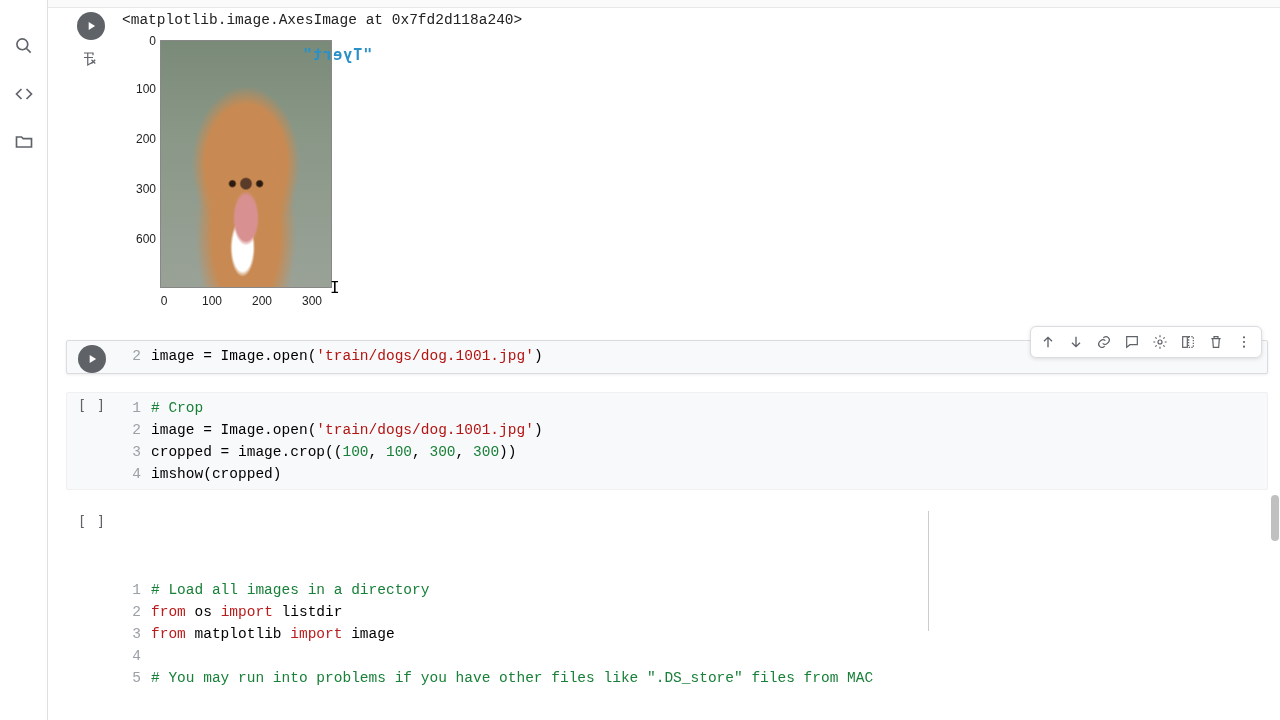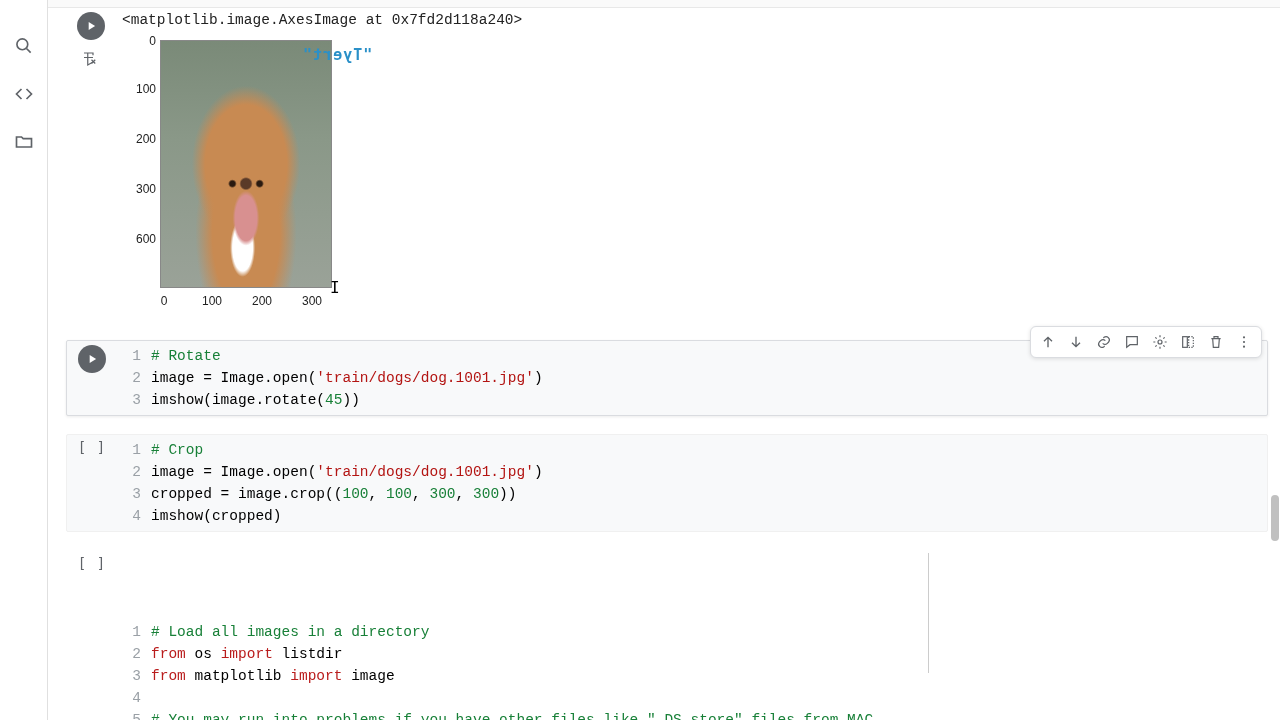--- a/index.html
+++ b/index.html
@@ -173,21 +173,21 @@
             </div>
         </div>
         <div class="code-cell-outer focused" style="flex:1; display:flex;">
           <div class="gutter">
             <div class="run-circle">
               <svg viewBox="0 0 24 24" width="14" height="14">
                   <path d="M8 5v14l11-7z"></path>
                 </svg>
             </div>
           </div>
-          <div class="body code" id="code-rotate"><div><span class="ln">1</span><span class="c-comment"># Rotate</span></div><div><span class="ln">2</span>image = Image.open(<span class="c-str">'train/dogs/dog.1001.jpg'</span>)</div><div><span class="ln">3</span>imshow(image.rotate(<span class="c-num">45</span>))</div></div>
+          <div class="body code" id="code-rotate"><div><span class="ln">2</span>image = Image.open(<span class="c-str">'train/dogs/dog.1001.jpg'</span>)</div></div>
         </div>
       </div>
 
       <div class="cell" style="margin-top:18px;">
         <div class="code-cell-outer plain" style="flex:1; display:flex;">
           <div class="gutter">
             <div class="bracket">[ ]</div>
           </div>
           <div class="body code" id="code-crop"><div><span class="ln">1</span><span class="c-comment"># Crop</span></div><div><span class="ln">2</span>image = Image.open(<span class="c-str">'train/dogs/dog.1001.jpg'</span>)</div><div><span class="ln">3</span>cropped = image.crop((<span class="c-num">100</span>, <span class="c-num">100</span>, <span class="c-num">300</span>, <span class="c-num">300</span>))</div><div><span class="ln">4</span>imshow(cropped)</div></div>
         </div>

